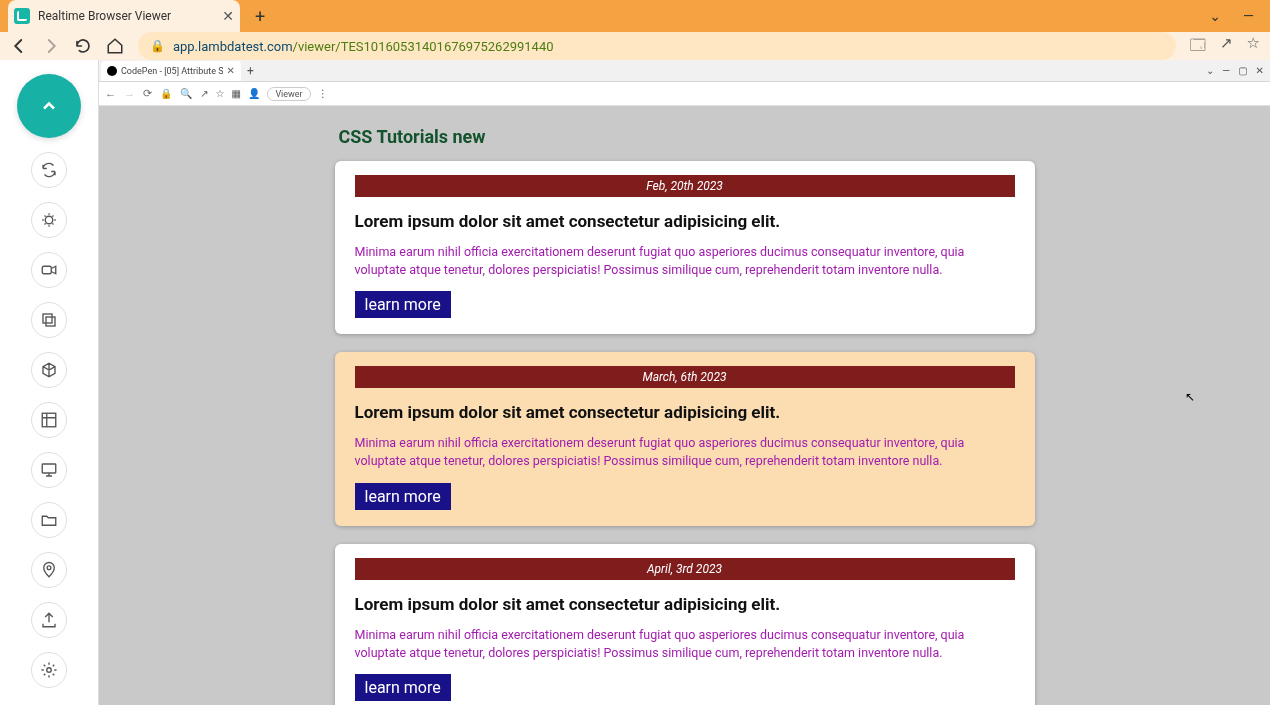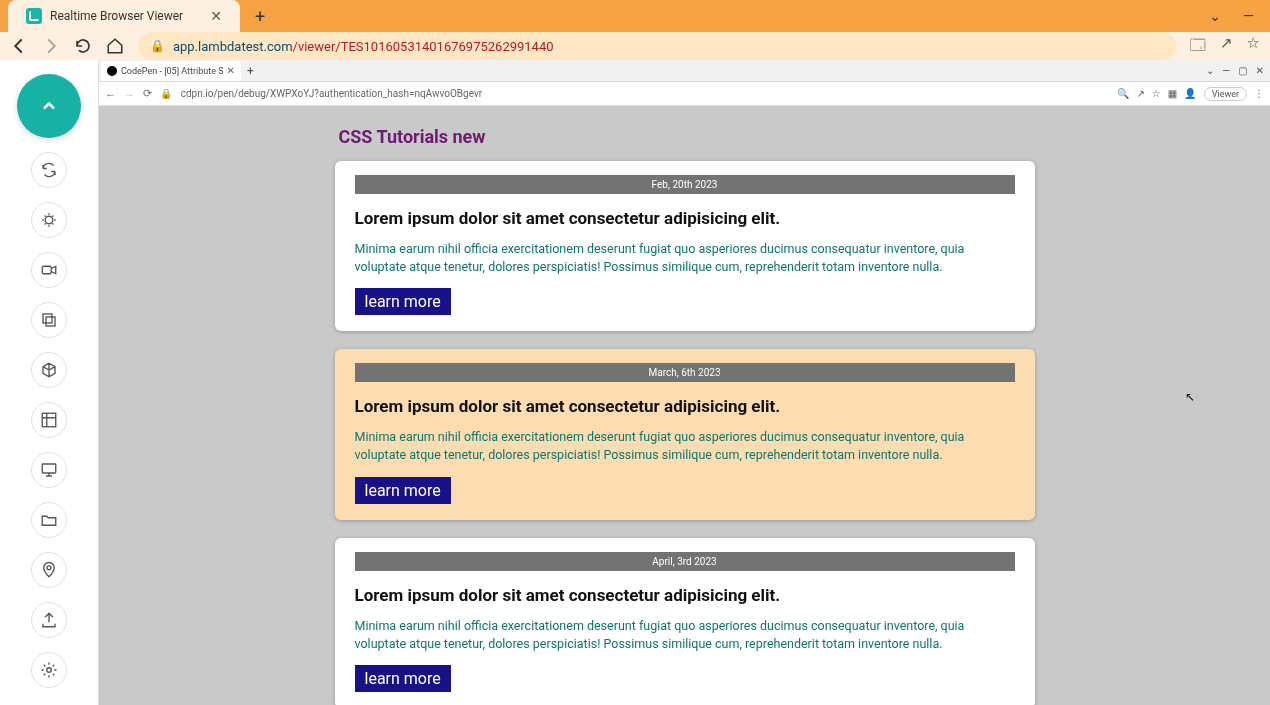--- a/index.html
+++ b/index.html
@@ -25,21 +25,21 @@
   align-items: flex-end;
   padding-left: 8px;
 }
 .outer-tab {
   background: #fdf0e0;
   height: 32px;
   width: 232px;
   border-radius: 8px 8px 0 0;
   display: flex;
   align-items: center;
-  padding: 0 18px;
+  padding: 0 6px;
   font-size: 12px;
   color: #333;
   gap: 8px;
 }
 .outer-tab .favicon {
   width: 16px;
   height: 16px;
   background: #18b6a6;
   border-radius: 3px;
   position: relative;
@@ -103,21 +103,21 @@
   border-radius: 14px;
   display: flex;
   align-items: center;
   padding: 0 12px;
   font-size: 13px;
   color: #333;
   gap: 8px;
 }
 .outer-url-box .lock { font-size: 12px; }
 .outer-url-box .domain { color: #0c4a6e; }
-.outer-url-box .path { color: #b91c1c; }
+.outer-url-box .path { color: #4d7c0f; }
 .outer-right-icons { display: flex; gap: 14px; color: #555; }
 .outer-right-icons span { cursor: pointer; font-size: 15px; }
 
 
 .app-area {
   flex: 1;
   display: flex;
   background: #fff;
   position: relative;
 }
@@ -228,49 +228,50 @@
 .content-area {
   flex: 1;
   background: #c9c9ca;
   overflow: auto;
   padding: 20px 0;
 }
 .content-wrap { max-width: 700px; margin: 0 auto; }
 .page-title {
   font-size: 18px;
   font-weight: 700;
-  color: #701a75;
+  color: #14532d;
   margin-bottom: 14px;
   padding-left: 4px;
 }
 .card {
   background: #fff;
   border-radius: 6px;
   box-shadow: 0 1px 4px rgba(0,0,0,0.25);
   padding: 14px 20px 16px;
   margin-bottom: 18px;
 }
 .card.highlight { background: #fbddb1; }
 .date-bar {
-  background: #737373;
+  background: #7f1d1d;
   color: #fff;
   text-align: center;
-  font-size: 10px;
+  font-size: 12px;
   padding: 4px 0;
   margin-bottom: 14px;
+  font-style: italic;
 }
 .card-title {
   font-size: 17px;
   font-weight: 700;
   color: #111;
   margin-bottom: 12px;
 }
 .card-body {
   font-size: 12.5px;
-  color: #0f766e;
+  color: #a21caf;
   line-height: 1.45;
   margin-bottom: 12px;
 }
 .learn-btn {
   background: #191188;
   color: #fff;
   font-size: 16px;
   padding: 4px 10px;
   display: inline-block;
   cursor: pointer;
@@ -422,21 +423,20 @@
           <span>—</span>
           <span>▢</span>
           <span>✕</span>
         </div>
       </div>
       <div class="inner-toolbar">
         <span class="navbtn">←</span>
         <span class="navbtn" style="opacity:0.4">→</span>
         <span class="navbtn">⟳</span>
         <span>🔒</span>
-        <span class="iurl">cdpn.io/pen/debug/XWPXoYJ?authentication_hash=nqAwvoOBgevr</span>
         <div class="iright">
           <span>🔍</span>
           <span>↗</span>
           <span>☆</span>
           <span>▦</span>
           <span>👤</span>
           <span class="update-btn">Viewer</span>
           <span>⋮</span>
         </div>
       </div>

